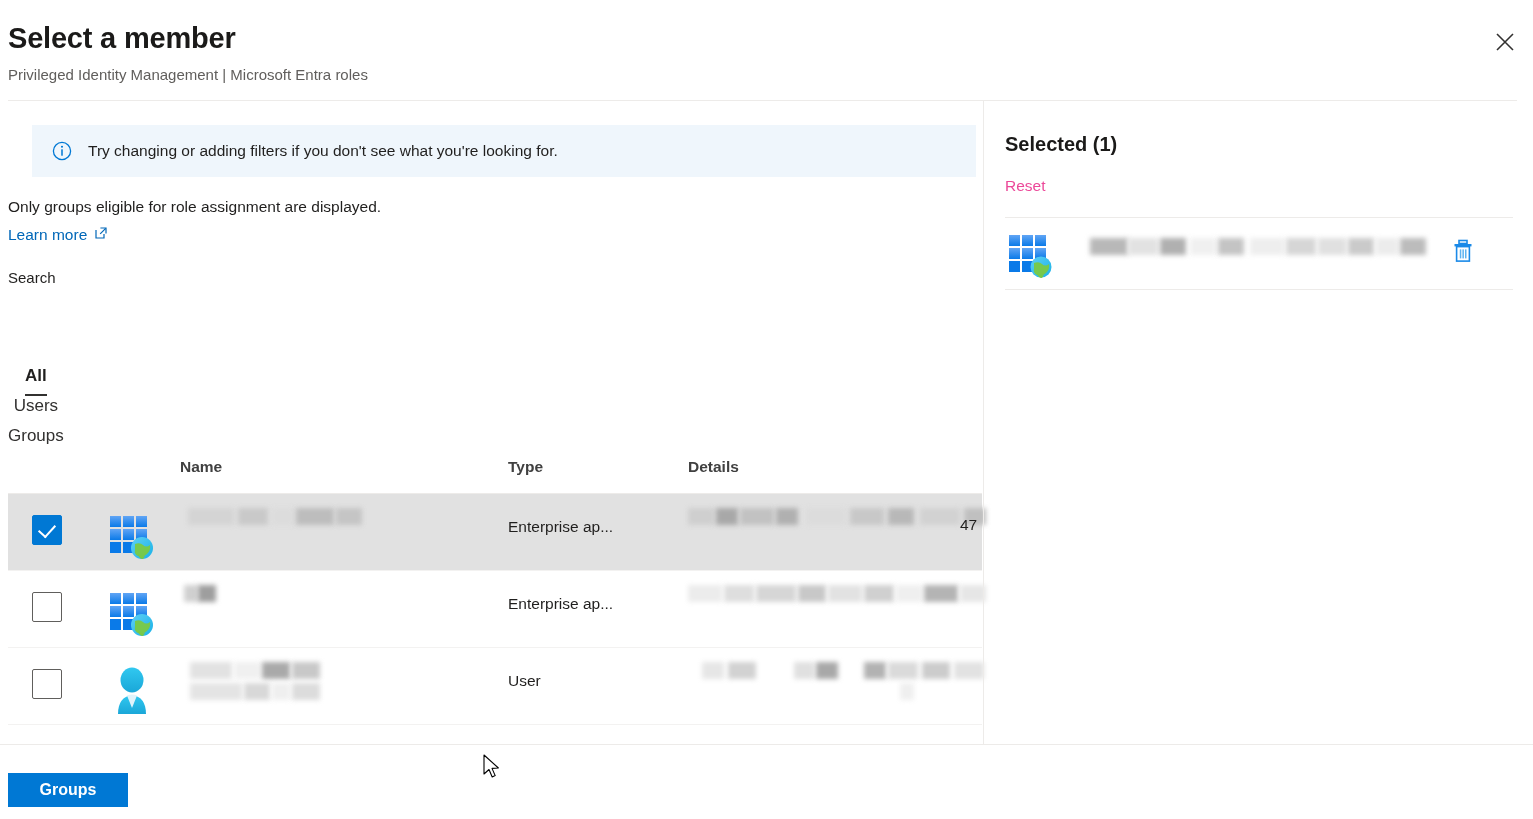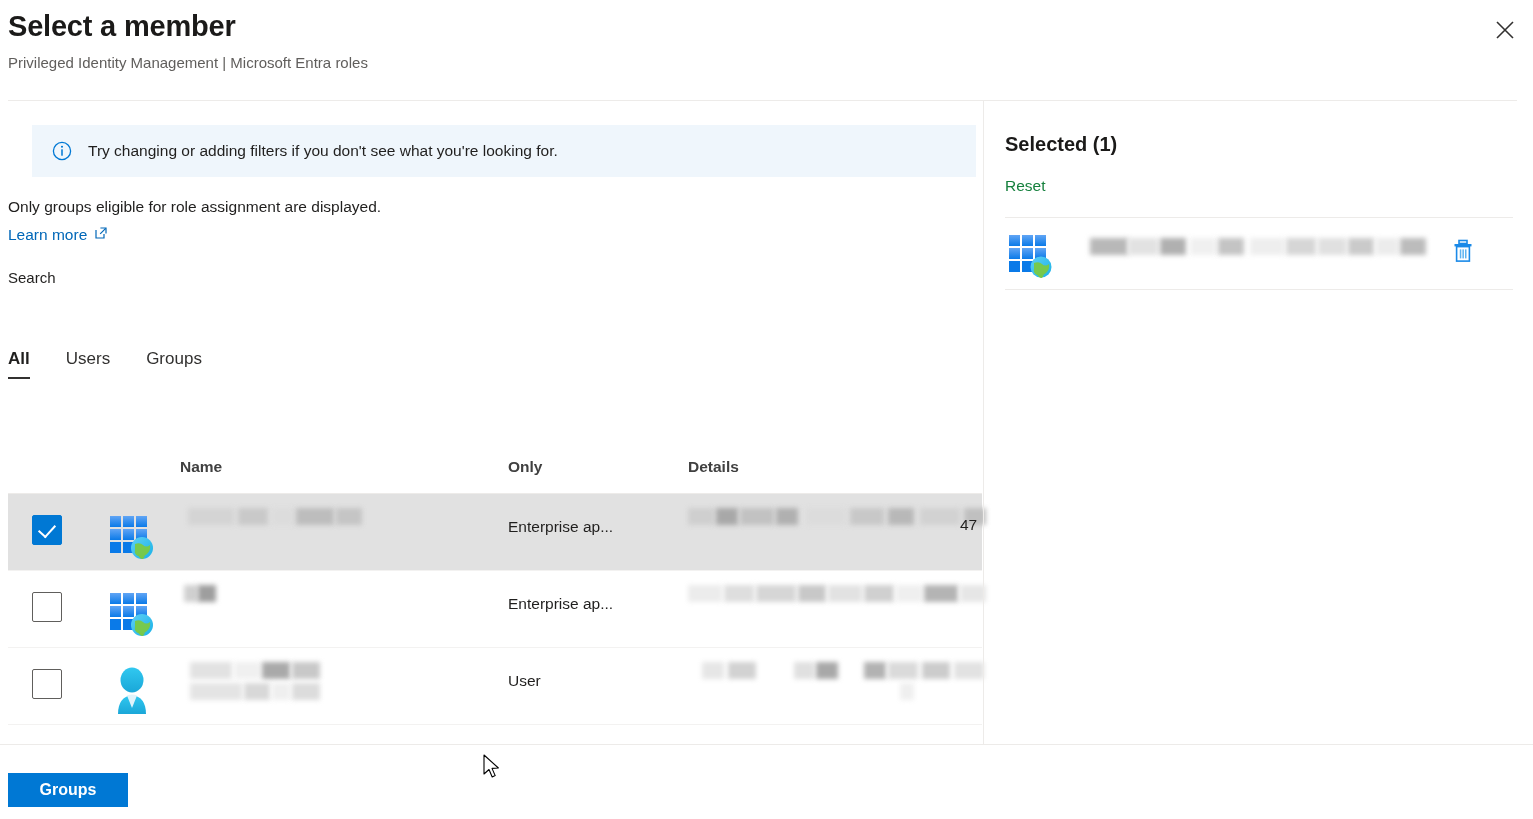--- a/index.html
+++ b/index.html
@@ -12,21 +12,21 @@
     height: 819px;
     font-family: "Liberation Sans", sans-serif;
     color: #201f1e;
     position: relative;
     overflow: hidden;
   }
 
   
   .dialog-header {
     position: absolute;
-    top: 0; left: 0;
+    top: 12px; left: 0;
     width: 1533px;
     height: 100px;
     box-sizing: border-box;
   }
   .title {
     position: absolute;
     left: 8px;
     top: 10px;
     font-size: 29px;
     font-weight: bold;
@@ -160,24 +160,25 @@
     align-items: center;
     justify-content: center;
     cursor: pointer;
     flex: none;
   }
 
   
   .tabs {
     position: absolute;
     left: 8px;
-    top: 248px;
+    top: 265px;
     display: flex;
-    align-items: flex-start;
+    align-items: center;
     height: 40px;
+    flex-direction: column;
   }
   .tab {
     font-size: 17px;
     color: #323130;
     padding: 0 0 10px 0;
     margin-right: 36px;
     cursor: pointer;
     position: relative;
     white-space: nowrap;
   }
@@ -316,21 +317,21 @@
     top: 32px;
     font-size: 20px;
     font-weight: bold;
     color: #1b1a19;
   }
   .reset-link {
     position: absolute;
     left: 21px;
     top: 76px;
     font-size: 15.5px;
-    color: #15803d;
+    color: #ec4899;
     text-decoration: none;
     cursor: pointer;
   }
   .sel-divider {
     position: absolute;
     left: 21px;
     width: 508px;
     height: 1px;
     background: #edebe9;
   }
@@ -458,21 +459,21 @@
 
   <div class="tabs">
     <div class="tab active">All</div>
     <div class="tab">Users</div>
     <div class="tab">Groups</div>
   </div>
 
   <div class="table">
     <div class="thead">
       <div class="th th-name">Name</div>
-      <div class="th th-type">Only</div>
+      <div class="th th-type">Type</div>
       <div class="th th-details">Details</div>
     </div>
 
     <div class="row selected">
       <div class="row-check checked"></div>
       <div class="row-icon">
         <svg width="56" height="56" viewBox="0 0 56 56">
           <defs>
             <linearGradient id="gA" x1="0" y1="0" x2="0" y2="1">
               <stop offset="0" stop-color="#61a5f5"></stop>

